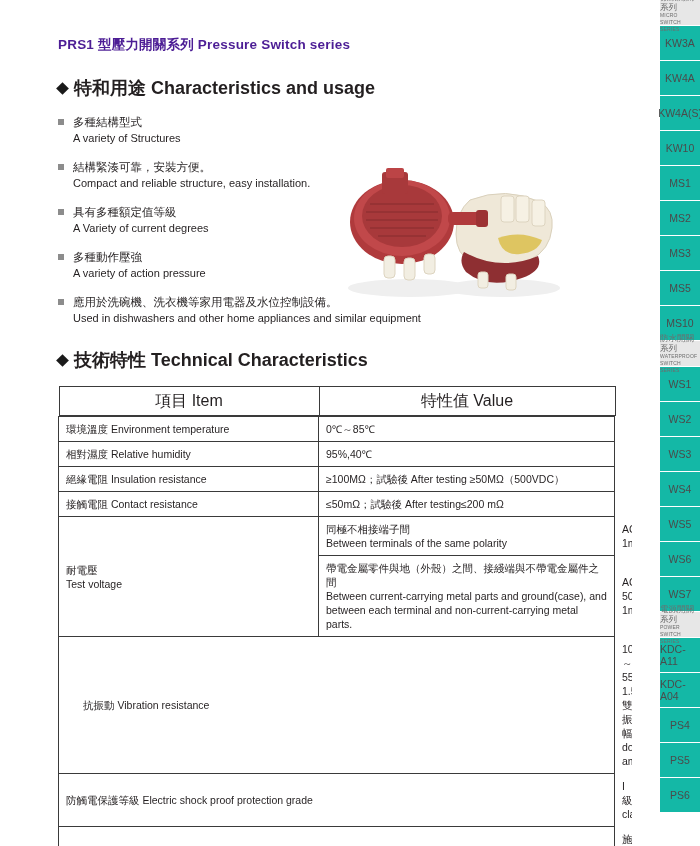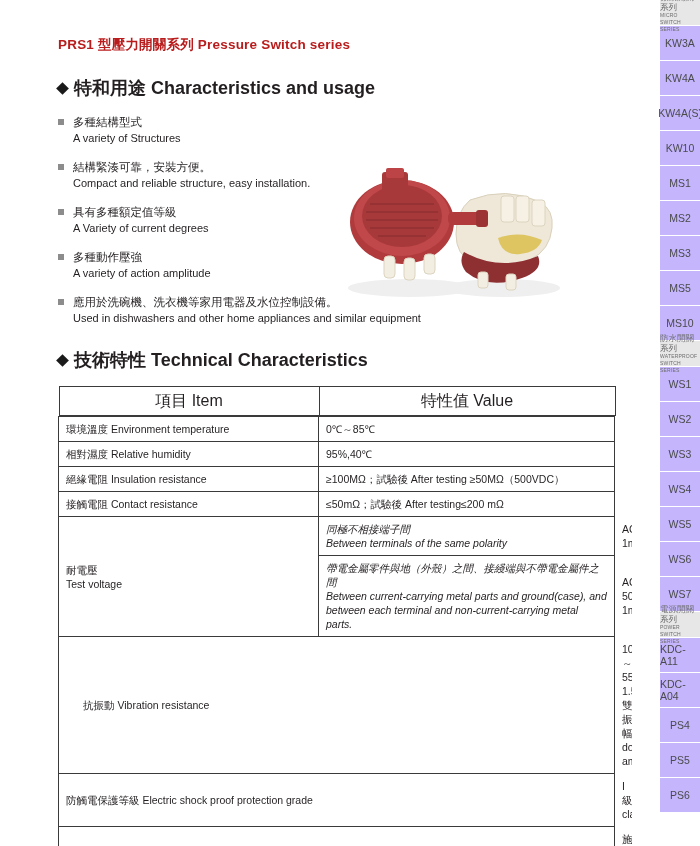--- a/index.html
+++ b/index.html
@@ -22,21 +22,21 @@
     left: 0; top: 0;
     width: 632px; height: 846px;
     padding: 36px 18px 0 58px;
   }
 
   .doc-title {
     font-size: 13.5px;
     font-weight: bold;
     letter-spacing: 0.2px;
     margin: 0 0 22px 0;
-    color: #b91c1c;
+    color: #4c1d95;
   }
 
   .section-head {
     display: flex;
     align-items: center;
     gap: 7px;
     margin: 0 0 14px 0;
   }
   .diamond {
     width: 9px; height: 9px;
@@ -91,21 +91,21 @@
     padding: 7px 5px;
   }
   .col-a { width: 260px; }
   .col-b { width: 296px; }
   .rowlabel-v {
     text-align: center;
     width: 62px;
     font-size: 10.5px;
     line-height: 14px;
   }
-  .sub-a { width: 198px; font-style: italic; }
+  .sub-a { width: 198px; }
 
   
   #sidebar {
     position: absolute;
     right: 0; top: 0;
     width: 68px; height: 846px;
     background: #ffffff;
     padding-left: 28px;
   }
   .side-group-head {
@@ -113,21 +113,21 @@
     background: #e7e7e7;
     color: #6d6d6d;
     display: flex; flex-direction: column;
     align-items: center; justify-content: center;
     border-bottom: 1px solid #ffffff;
   }
   .side-group-head .zh { font-size: 8.5px; line-height: 10px; }
   .side-group-head .en { font-size: 5px; line-height: 7px; letter-spacing: 0.2px; }
   .side-item {
     height: 35px;
-    background: #c4b5fd;
+    background: #14b8a6;
     color: #4b4b4b;
     font-size: 10.5px;
     display: flex; align-items: center; justify-content: center;
     border-bottom: 1px solid #ffffff;
   }
 </style>
 </head>
 <body>
 
 <div id="page">
@@ -153,21 +153,21 @@
         <span class="en">Compact and reliable structure, easy installation.</span>
       </li>
       <li>
         <span class="sq"></span>
         <span class="zh">具有多種額定值等級</span>
         <span class="en">A Variety of current degrees</span>
       </li>
       <li>
         <span class="sq"></span>
         <span class="zh">多種動作壓強</span>
-        <span class="en">A variety of action amplitude</span>
+        <span class="en">A variety of action pressure</span>
       </li>
       <li class="wide">
         <span class="sq"></span>
         <span class="zh">應用於洗碗機、洗衣機等家用電器及水位控制設備。</span>
         <span class="en">Used in dishwashers and other home appliances and similar equipment</span>
       </li>
     </ul>
 
     <div class="section-head tech-head">
       <span class="diamond"></span>

